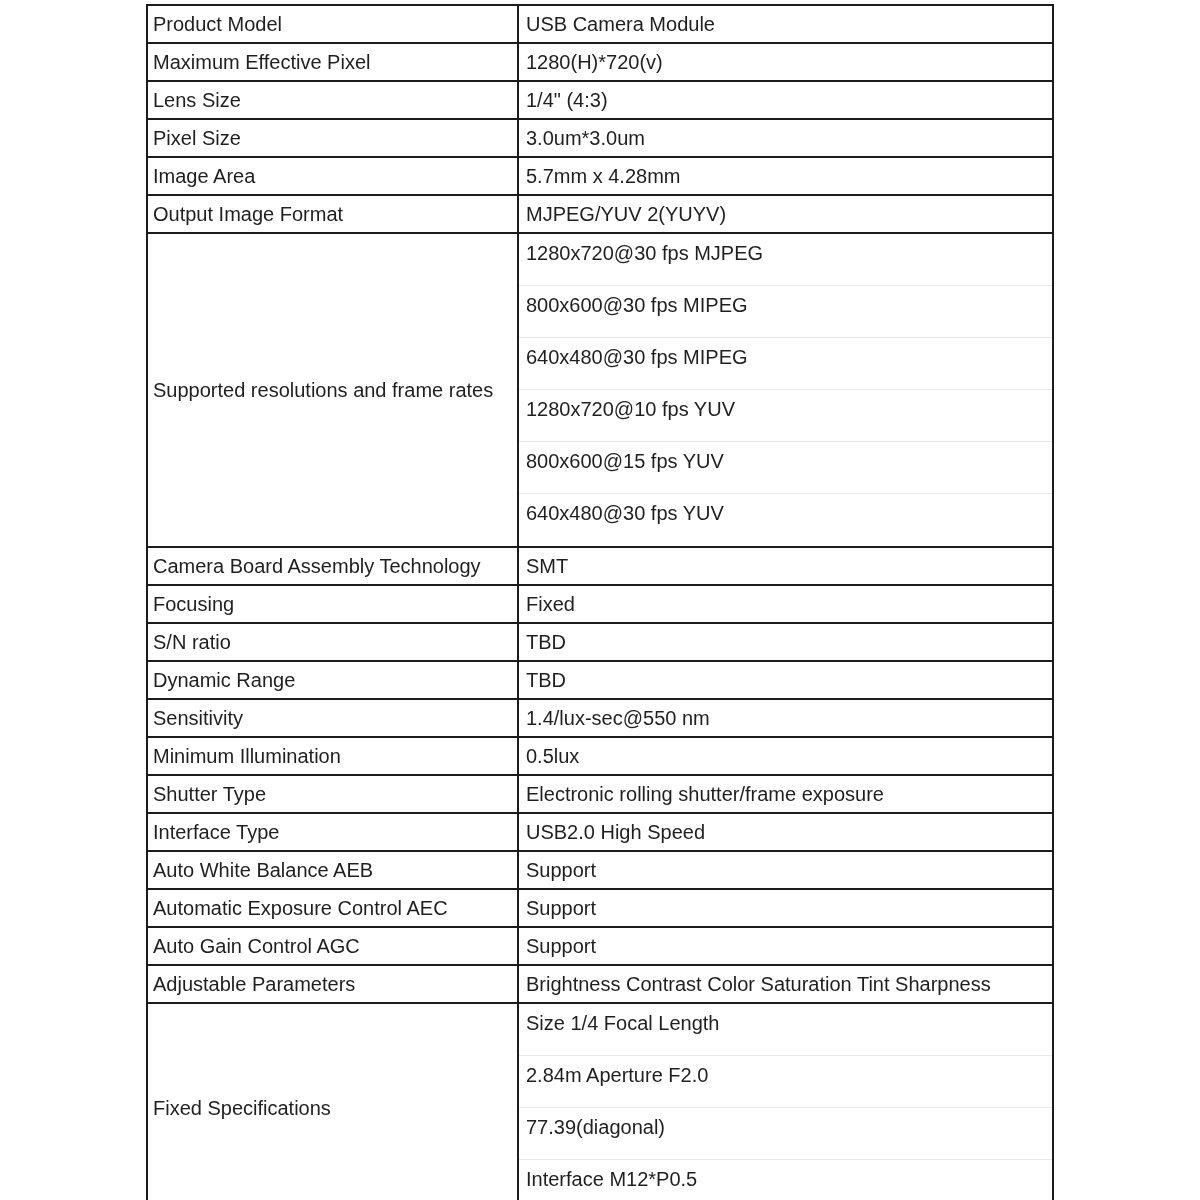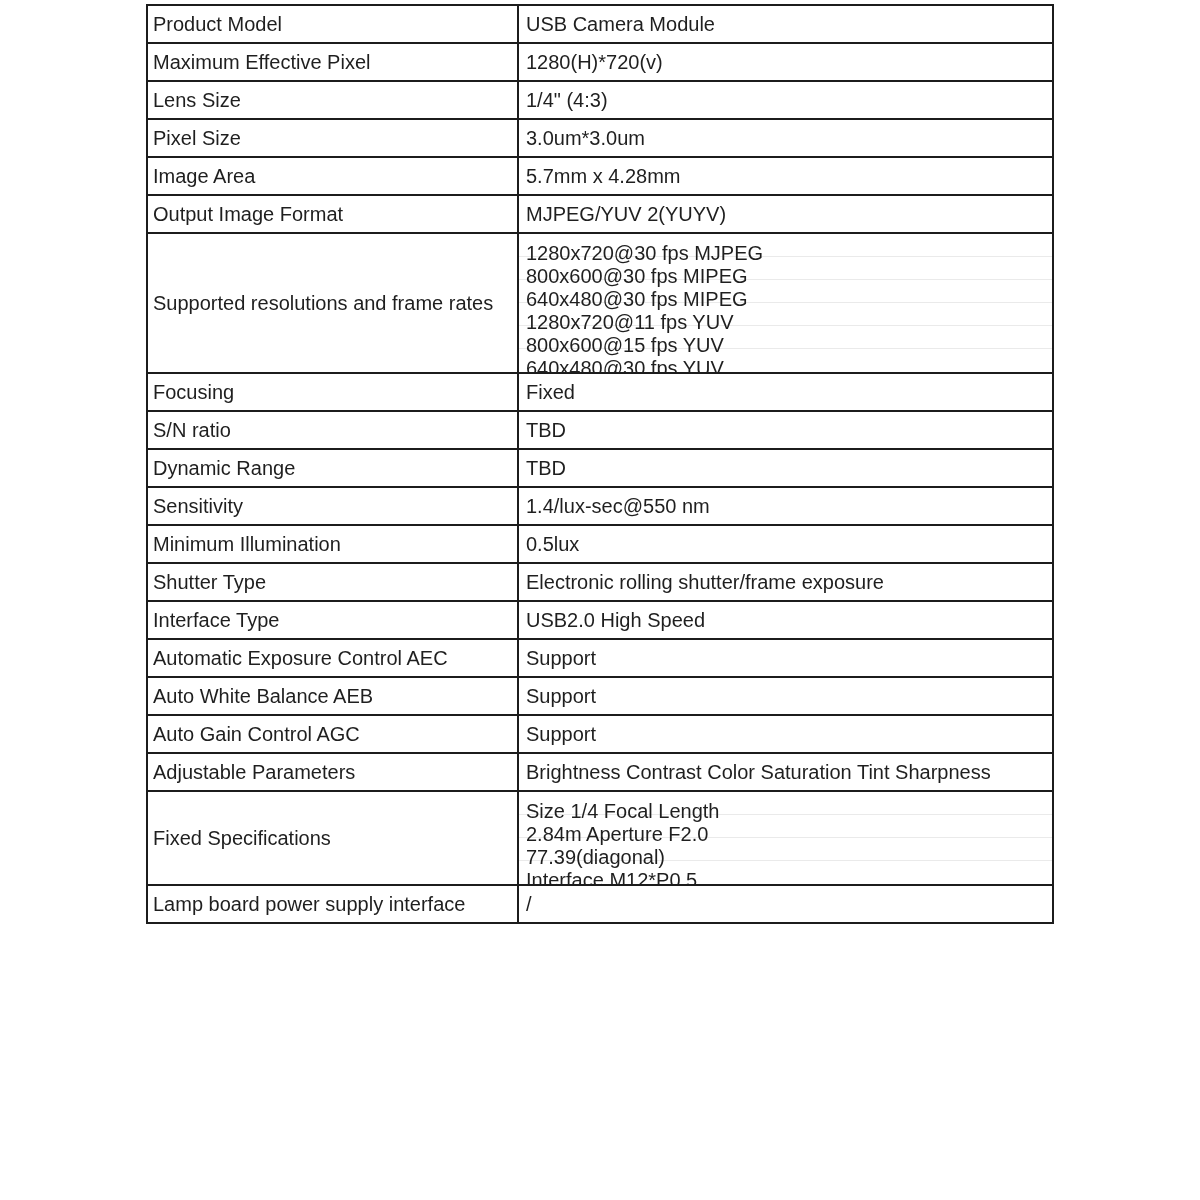--- a/index.html
+++ b/index.html
@@ -23,21 +23,21 @@
     vertical-align: middle;
     overflow: hidden;
     white-space: nowrap;
     margin-top: 45px;
   }
   td.label { width: 371px; padding: 0 4px 0 5px; }
   td.value { padding: 0 2px 0 7px; }
   tr.single td { height: 38px; }
   td.multiline { padding: 0; }
   .line {
-    height: 23px;
+    height: 52px;
     line-height: 38.6px;
     padding-left: 7px;
     border-bottom: 1px solid #eaeaea;
   }
   .line:last-child { border-bottom: none; }
 </style>
 </head>
 <body>
 
 <table class="spec-table">
@@ -65,24 +65,28 @@
     <tr class="single">
       <td class="label">Output Image Format</td>
       <td class="value">MJPEG/YUV 2(YUYV)</td>
     </tr>
     <tr>
       <td class="label">Supported resolutions and frame rates</td>
       <td class="value multiline">
         <div class="line">1280x720@30 fps MJPEG</div>
         <div class="line">800x600@30 fps MIPEG</div>
         <div class="line">640x480@30 fps MIPEG</div>
-        <div class="line">1280x720@11 fps YUV</div>
+        <div class="line">1280x720@10 fps YUV</div>
         <div class="line">800x600@15 fps YUV</div>
         <div class="line">640x480@30 fps YUV</div>
       </td>
+    </tr>
+    <tr class="single">
+      <td class="label">Camera Board Assembly Technology</td>
+      <td class="value">SMT</td>
     </tr>
     <tr class="single">
       <td class="label">Focusing</td>
       <td class="value">Fixed</td>
     </tr>
     <tr class="single">
       <td class="label">S/N ratio</td>
       <td class="value">TBD</td>
     </tr>
     <tr class="single">
@@ -99,25 +103,25 @@
     </tr>
     <tr class="single">
       <td class="label">Shutter Type</td>
       <td class="value">Electronic rolling shutter/frame exposure</td>
     </tr>
     <tr class="single">
       <td class="label">Interface Type</td>
       <td class="value">USB2.0 High Speed</td>
     </tr>
     <tr class="single">
-      <td class="label">Automatic Exposure Control AEC</td>
+      <td class="label">Auto White Balance AEB</td>
       <td class="value">Support</td>
     </tr>
     <tr class="single">
-      <td class="label">Auto White Balance AEB</td>
+      <td class="label">Automatic Exposure Control AEC</td>
       <td class="value">Support</td>
     </tr>
     <tr class="single">
       <td class="label">Auto Gain Control AGC</td>
       <td class="value">Support</td>
     </tr>
     <tr class="single">
       <td class="label">Adjustable Parameters</td>
       <td class="value">Brightness Contrast Color Saturation Tint Sharpness</td>
     </tr>

